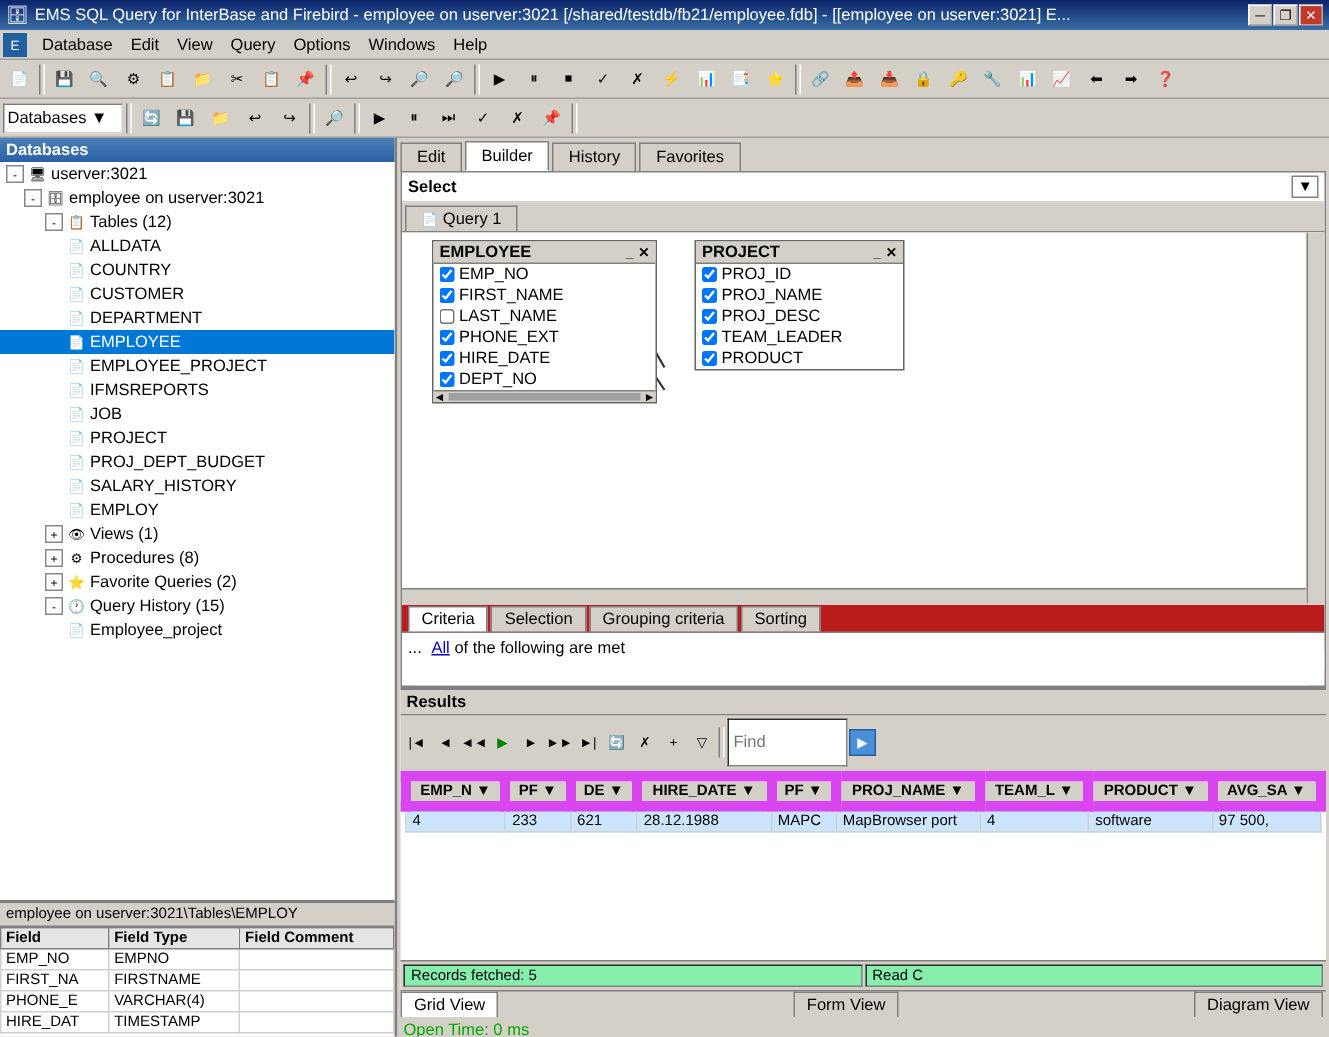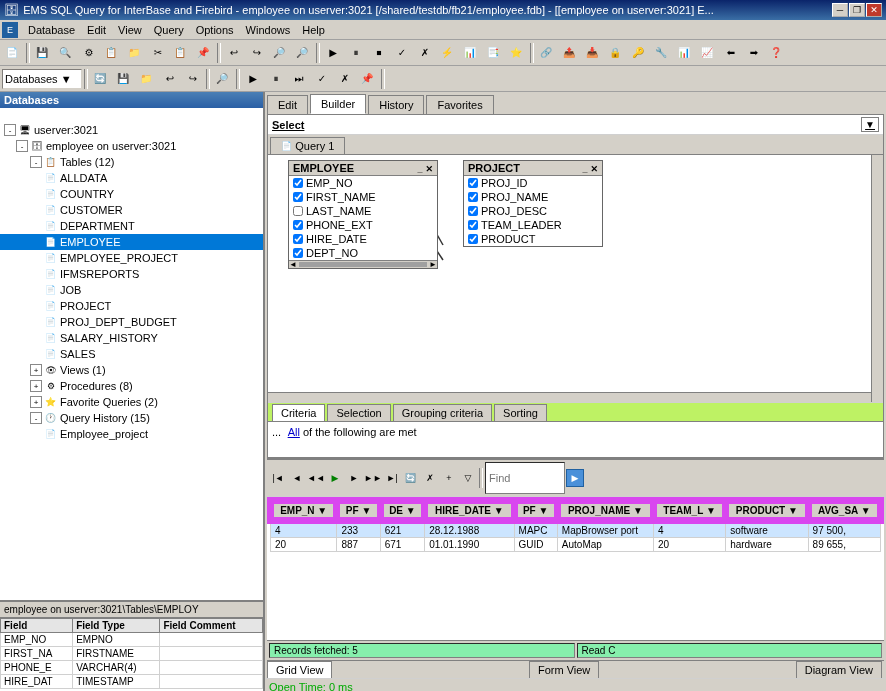--- a/index.html
+++ b/index.html
@@ -20,21 +20,21 @@
     .toolbar { background: #d4d0c8; height: 26px; display: flex; align-items: center; padding: 1px 2px; border-bottom: 1px solid #a0a0a0; gap: 1px; }
     .tb-btn { width: 22px; height: 22px; background: #d4d0c8; border: 1px solid transparent; display: flex; align-items: center; justify-content: center; cursor: pointer; font-size: 10px; }
     .tb-sep { width: 4px; height: 20px; border-left: 1px solid #808080; border-right: 1px solid #fff; margin: 0 1px; }
     .tb-dropdown { height: 20px; border: 1px inset #d4d0c8; background: white; padding: 0 2px; font-size: 11px; display: flex; align-items: center; }
     
     
     #main-layout { display: flex; height: calc(691px - 88px); }
     
     
     #left-panel { width: 265px; background: #fff; border-right: 2px solid #808080; display: flex; flex-direction: column; }
-    #db-panel { flex: 0 0 auto; height: 510px; border-bottom: 2px solid #808080; display: flex; flex-direction: column; gap: 14px; }
+    #db-panel { flex: 0 0 auto; height: 510px; border-bottom: 2px solid #808080; display: flex; flex-direction: column; }
     #db-header { background: linear-gradient(to bottom, #4a7fb5, #2a5fa5); color: white; padding: 2px 4px; font-weight: bold; font-size: 11px; }
     #db-tree { flex: 1; overflow: auto; background: white; }
     
     
     .tree-item { display: flex; align-items: center; padding: 1px 2px; cursor: pointer; white-space: nowrap; }
     .tree-item.selected { background: #0078d7; color: white; }
     .tree-item .indent { display: inline-block; }
     .tree-icon { width: 14px; height: 14px; display: inline-flex; align-items: center; justify-content: center; margin-right: 2px; font-size: 9px; }
     .expand-icon { width: 12px; height: 12px; display: inline-flex; align-items: center; justify-content: center; border: 1px solid #888; background: white; color: #000; font-size: 8px; margin-right: 2px; cursor: pointer; flex-shrink: 0; }
     
@@ -51,21 +51,21 @@
     
     
     #top-tabs { display: flex; align-items: flex-end; padding: 2px 2px 0 2px; background: #d4d0c8; }
     .tab { padding: 3px 10px; border: 1px solid #808080; background: #d4d0c8; cursor: pointer; border-bottom: none; margin-right: 2px; font-size: 11px; }
     .tab.active { background: white; border-bottom: 1px solid white; z-index: 1; }
     
     
     #builder-area { background: white; flex: 1; display: flex; flex-direction: column; border: 1px solid #808080; margin: 0 2px; overflow: hidden; }
     
     
-    #select-bar { display: flex; align-items: center; padding: 2px 4px; border-bottom: 1px solid #d0d0d0; text-decoration: underline; }
+    #select-bar { display: flex; align-items: center; padding: 2px 4px; border-bottom: 1px solid #d0d0d0; }
     #select-label { font-weight: bold; font-size: 11px; }
     #select-dropdown { flex: 1; }
     .select-arrow { margin-left: 2px; font-size: 10px; border: 1px solid #808080; padding: 1px 3px; background: white; cursor: pointer; }
     
     
     #query-tabs { display: flex; background: #d4d0c8; border-bottom: 1px solid #808080; padding: 2px 2px 0 2px; }
     .query-tab { padding: 2px 10px; border: 1px solid #808080; background: #d4d0c8; cursor: pointer; border-bottom: none; margin-right: 2px; font-size: 11px; display: flex; align-items: center; gap: 3px; }
     .query-tab .tab-icon { font-size: 9px; }
     
     
@@ -73,21 +73,21 @@
     .query-table-box { position: absolute; border: 1px solid #666; background: white; width: 130px; }
     .query-table-header { background: #d4d0c8; padding: 1px 4px; font-weight: bold; font-size: 10px; display: flex; align-items: center; justify-content: space-between; border-bottom: 1px solid #808080; }
     .query-table-header .close-btn { cursor: pointer; font-size: 9px; }
     .query-field { display: flex; align-items: center; padding: 1px 4px; font-size: 10px; }
     .query-field input[type=checkbox] { margin-right: 3px; width: 10px; height: 10px; }
     
     
     #join-svg { position: absolute; top: 0; left: 0; width: 100%; height: 100%; pointer-events: none; }
     
     
-    #criteria-tabs { display: flex; border-bottom: 1px solid #808080; background: #bef264; padding: 1px 2px 0 4px; }
+    #criteria-tabs { display: flex; border-bottom: 1px solid #808080; background: #b91c1c; padding: 1px 2px 0 4px; }
     .crit-tab { padding: 2px 8px; border: 1px solid #808080; background: #d4d0c8; cursor: pointer; border-bottom: none; margin-right: 2px; font-size: 11px; }
     .crit-tab.active { background: white; }
     
     
     #criteria-content { padding: 4px; background: white; font-size: 11px; min-height: 35px; border-radius: 12px; }
     
     
     #data-section { height: 220px; display: flex; flex-direction: column; border-top: 2px solid #808080; margin: 0 2px; background: white; }
     #data-tabs { display: flex; background: #d4d0c8; border-bottom: 1px solid #808080; padding: 2px 2px 0 2px; }
     .data-tab { padding: 2px 8px; border: 1px solid #808080; background: #d4d0c8; cursor: pointer; border-bottom: none; margin-right: 2px; font-size: 11px; }
@@ -283,21 +283,21 @@
           <span>PROJ_DEPT_BUDGET</span>
         </div>
         <div class="tree-item">
           <span class="indent" style="width:42px;"></span>
           <span class="tree-icon">📄</span>
           <span>SALARY_HISTORY</span>
         </div>
         <div class="tree-item">
           <span class="indent" style="width:42px;"></span>
           <span class="tree-icon">📄</span>
-          <span>SALES</span>
+          <span>EMPLOY</span>
         </div>
 
         <div class="tree-item">
           <span class="indent" style="width:28px;"></span>
           <span class="expand-icon">+</span>
           <span class="tree-icon">👁</span>
           <span>Views (1)</span>
         </div>
 
         <div class="tree-item">
@@ -484,20 +484,21 @@
       <div id="criteria-content">
         <span style="margin-right:4px;">...</span>
         <span style="color:#0000cc;text-decoration:underline;cursor:pointer;">All</span>
         <span> of the following are met</span>
       </div>
 
     </div>
 
     <div id="data-section">
 
+      <div id="results-header">Results</div>
 
       <div id="results-toolbar">
         <div class="res-btn">|◄</div>
         <div class="res-btn">◄</div>
         <div class="res-btn">◄◄</div>
         <div class="res-btn" style="color:#008000;">▶</div>
         <div class="res-btn">►</div>
         <div class="res-btn">►►</div>
         <div class="res-btn">►|</div>
         <div class="res-btn">🔄</div>
@@ -529,31 +530,20 @@
                 <td>4</td>
                 <td>233</td>
                 <td>621</td>
                 <td>28.12.1988</td>
                 <td>MAPC</td>
                 <td>MapBrowser port</td>
                 <td>4</td>
                 <td>software</td>
                 <td>97 500,</td>
               </tr>
-              <tr>
-                <td>20</td>
-                <td>887</td>
-                <td>671</td>
-                <td>01.01.1990</td>
-                <td>GUID</td>
-                <td>AutoMap</td>
-                <td>20</td>
-                <td>hardware</td>
-                <td>89 655,</td>
-              </tr>
             </tbody>
         </table>
       </div>
 
       <div id="bottom-bar">
         <div class="bottom-info">Records fetched: 5</div>
         <div class="bottom-info">Read C</div>
       </div>
 
       <div style="display:flex; border-top:1px solid #808080; background:#d4d0c8;justify-content:space-between;">

